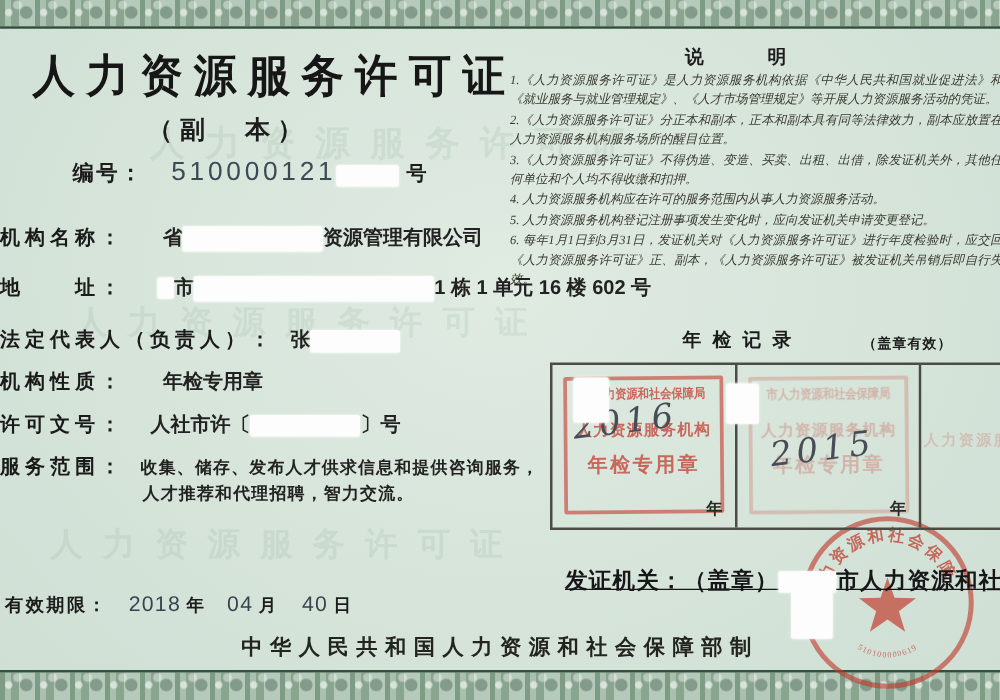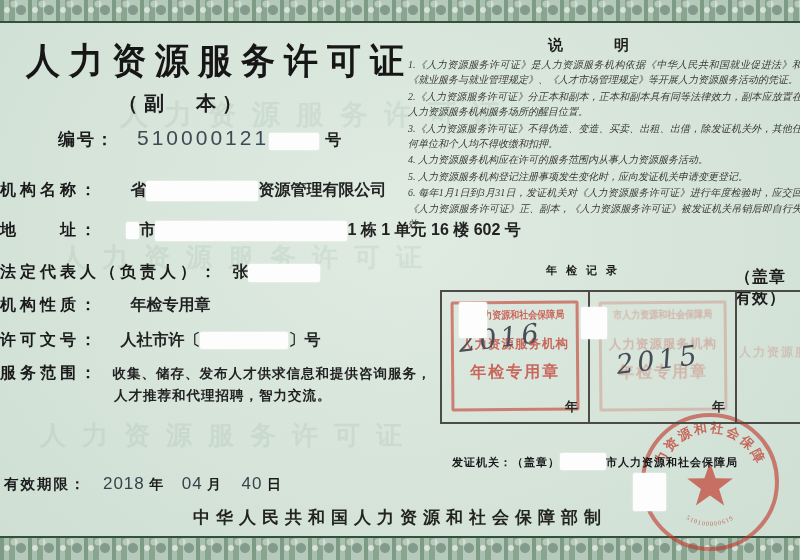--- a/index.html
+++ b/index.html
@@ -57,22 +57,22 @@
 
   
   .notes-head{left:548px;top:36px;font-size:15px;font-weight:bold;letter-spacing:18px;z-index:4;}
   .notes{left:408px;top:57px;width:394px;z-index:1;color:#3a3a30;}
   .note-item{
     font-size:10px;line-height:15.4px;text-align:justify;
     text-indent:0;margin:0 0 1px 0;font-style:italic;
   }
 
   
-  .annual-head{left:546px;top:263px;font-size:11px;font-weight:bold;letter-spacing:9px;z-index:4;}
-  .annual-note{left:735px;top:267px;font-size:16px;font-weight:bold;z-index:4;letter-spacing:1px;}
+  .annual-head{left:546px;top:263px;font-size:15px;font-weight:bold;letter-spacing:9px;z-index:4;}
+  .annual-note{left:690px;top:267px;font-size:11px;font-weight:bold;z-index:4;letter-spacing:1px;}
   .annual-table{
     left:440px;top:290px;width:420px;height:130px;z-index:4;
     display:grid;grid-template-columns:148px 147px 160px;
     border:2px solid #4c4c44;
   }
   .annual-cell{position:relative;border-right:2px solid #4c4c44;}
   .annual-cell .year-char{position:absolute;right:10px;bottom:6px;font-size:13px;font-weight:bold;color:#2a2a25;}
   .stampbox{
     position:absolute;left:9px;top:9px;width:122px;height:104px;
     border:3px solid rgba(198,70,58,.65);border-radius:2px;
@@ -84,21 +84,21 @@
   .stampbox .s3{font-size:16px;letter-spacing:2px;margin-top:9px;}
   .stamp-faint{opacity:.38;filter:blur(.4px);}
   .hand-year{
     position:absolute;z-index:5;font-style:italic;color:#474d57;
     font-size:27px;letter-spacing:4px;transform:rotate(-7deg);
     font-family:"DejaVu Serif",serif;
   }
   .bleed{position:absolute;color:rgba(200,90,78,.25);font-weight:bold;font-size:12px;letter-spacing:2px;z-index:3;white-space:nowrap;}
 
   .issuer-row{left:452px;top:452px;z-index:5;white-space:nowrap;font-family:"Liberation Sans","DejaVu Sans",sans-serif;}
-  .issuer-row .lab,.issuer-row .val{font-weight:bold;font-size:11px;letter-spacing:1px;color:#17171a;}
+  .issuer-row .lab,.issuer-row .val{font-weight:bold;font-size:18px;letter-spacing:1px;color:#17171a;text-decoration:underline;}
 
   #seal-svg{position:absolute;left:636px;top:408px;z-index:3;}
 </style>
 </head>
 <body>
 
 <div id="canvas">
 
   <div class="band band-top"></div>
   <div class="band band-bottom"></div>

